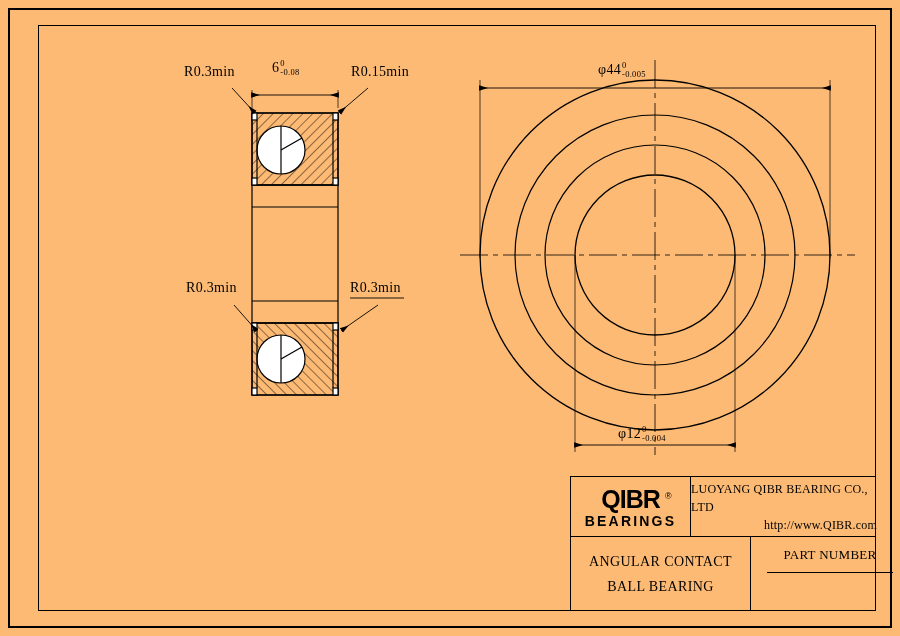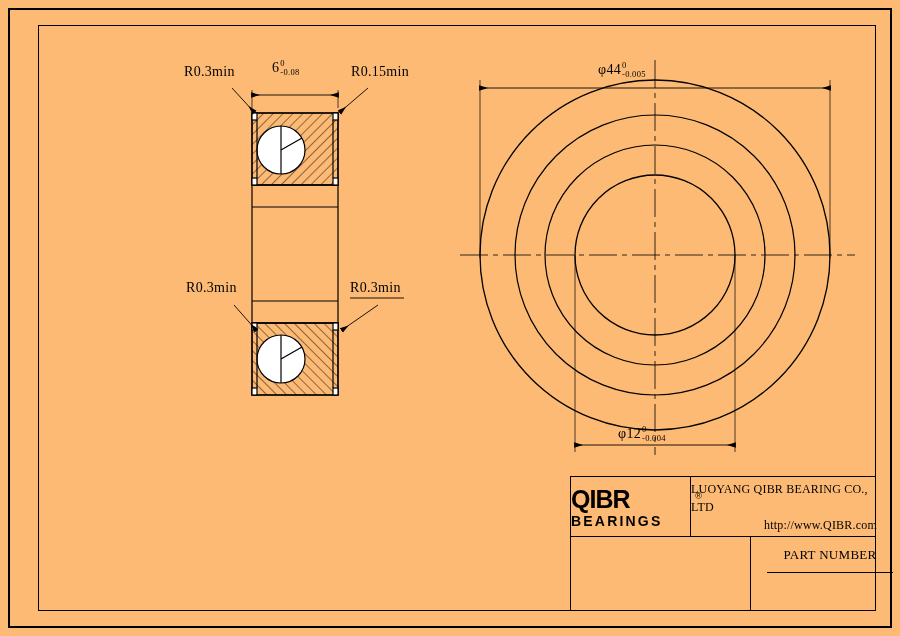--- a/index.html
+++ b/index.html
@@ -7,21 +7,21 @@
   #sheet{position:relative;width:900px;height:636px;overflow:hidden;background:#fdba74;}
   .outer-border{position:absolute;left:8px;top:8px;width:884px;height:620px;border:2px solid #000;box-sizing:border-box;}
   .inner-border{position:absolute;left:38px;top:25px;width:838px;height:586px;border:1px solid #000;box-sizing:border-box;}
   svg{position:absolute;left:0;top:0;}
   .lbl{position:absolute;font-family:"Liberation Serif",serif;font-size:14px;white-space:nowrap;letter-spacing:.3px;}
   .tol{display:inline-block;position:relative;top:-1px;font-size:8.5px;line-height:8.5px;text-align:left;vertical-align:middle;padding-left:1px;}
   .tol span{display:block;}
   
   .tb{position:absolute;left:570px;top:476px;width:306px;height:135px;border:1px solid #000;box-sizing:border-box;}
   .tb-row1{position:absolute;left:0;top:0;width:100%;height:60px;border-bottom:1px solid #000;box-sizing:border-box;}
-  .tb-logo{position:absolute;left:0;top:0;width:120px;height:60px;border-right:1px solid #000;box-sizing:border-box;display:flex;flex-direction:column;justify-content:center;}
+  .tb-logo{position:absolute;left:0;top:0;width:120px;height:60px;border-right:1px solid #000;box-sizing:border-box;display:flex;flex-direction:column;align-items:center;justify-content:center;}
   .qibr{font-family:"Liberation Sans",sans-serif;font-weight:bold;font-size:25px;letter-spacing:-1px;line-height:26px;position:relative;}
   .qibr .reg{position:absolute;font-size:9px;top:-3px;right:-11px;font-weight:normal;}
   .bearings{font-family:"Liberation Sans",sans-serif;font-size:14px;letter-spacing:2.2px;font-weight:bold;margin-top:1px;}
   .tb-company{position:absolute;left:120px;top:0;width:186px;height:60px;display:flex;flex-direction:column;align-items:flex-end;justify-content:center;}
   .tb-company div{font-size:12px;letter-spacing:.2px;line-height:18px;}
   .tb-row2{position:absolute;left:0;top:60px;width:100%;height:74px;}
   .tb-desc{position:absolute;left:0;top:0;width:180px;height:74px;border-right:1px solid #000;box-sizing:border-box;display:flex;flex-direction:column;align-items:center;justify-content:center;}
   .tb-desc div{font-size:14px;line-height:25px;letter-spacing:.4px;}
   .tb-pn{position:absolute;left:180px;top:0;width:126px;height:74px;}
   .tb-pn-label{position:absolute;left:16px;top:0;width:100%;height:36px;border-bottom:1px solid #000;box-sizing:border-box;display:flex;align-items:center;justify-content:center;font-size:13px;letter-spacing:.3px;}
@@ -158,20 +158,22 @@
         <div class="qibr"><span>QIBR</span><span class="reg">®</span></div>
         <div class="bearings">BEARINGS</div>
       </div>
       <div class="tb-company">
         <div>LUOYANG QIBR BEARING CO., LTD</div>
         <div>http://www.QIBR.com</div>
       </div>
     </div>
     <div class="tb-row2">
       <div class="tb-desc">
+        <div>ANGULAR CONTACT</div>
+        <div>BALL BEARING</div>
       </div>
       <div class="tb-pn">
         <div class="tb-pn-label">PART NUMBER</div>
       </div>
     </div>
   </div>
 
 </div>
 
 </body></html>

